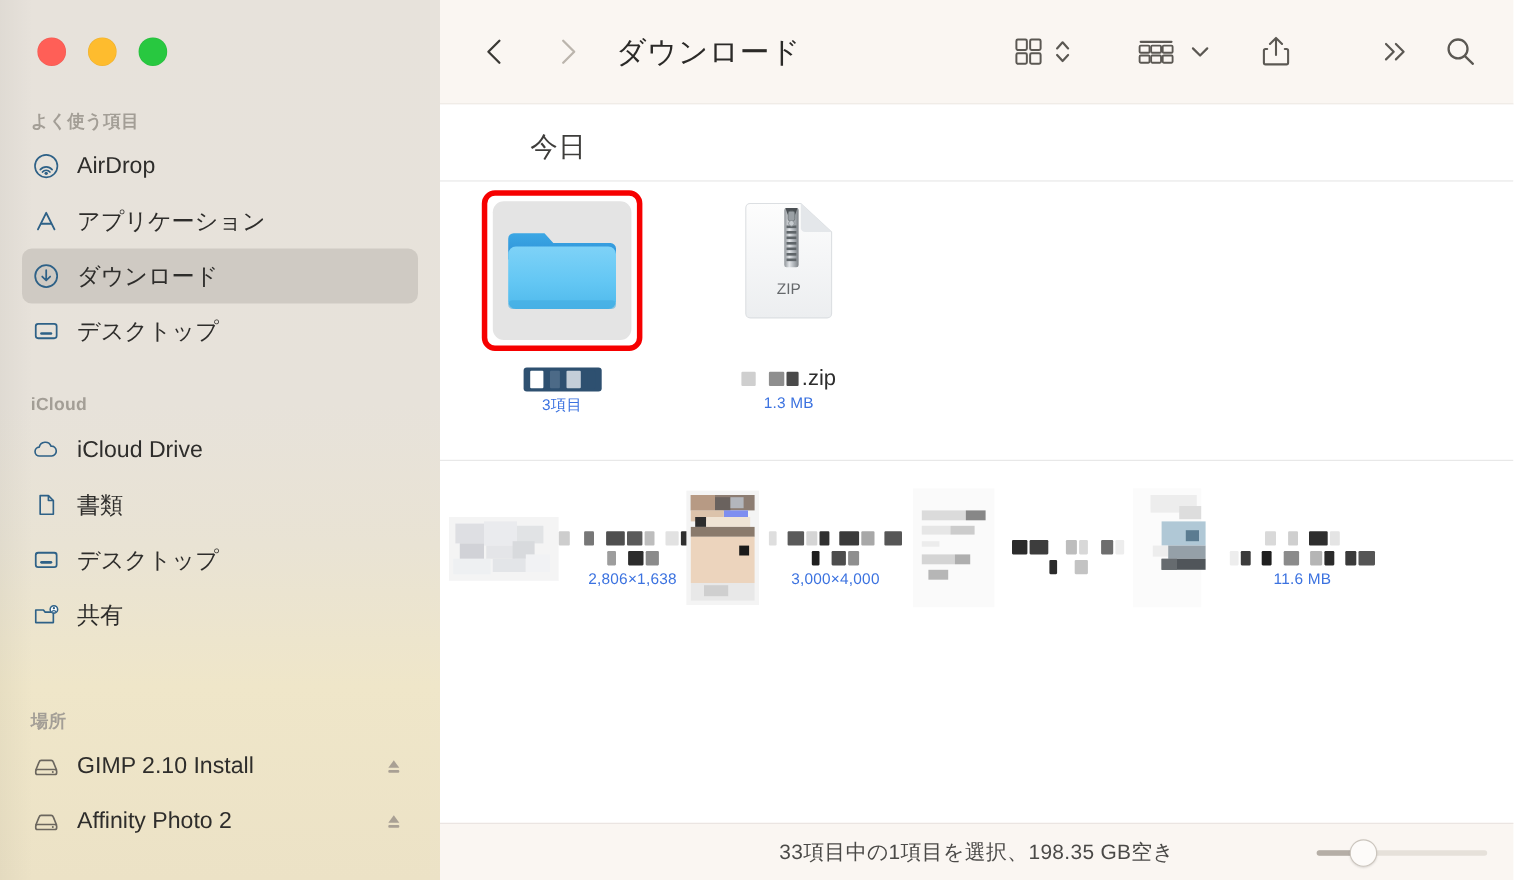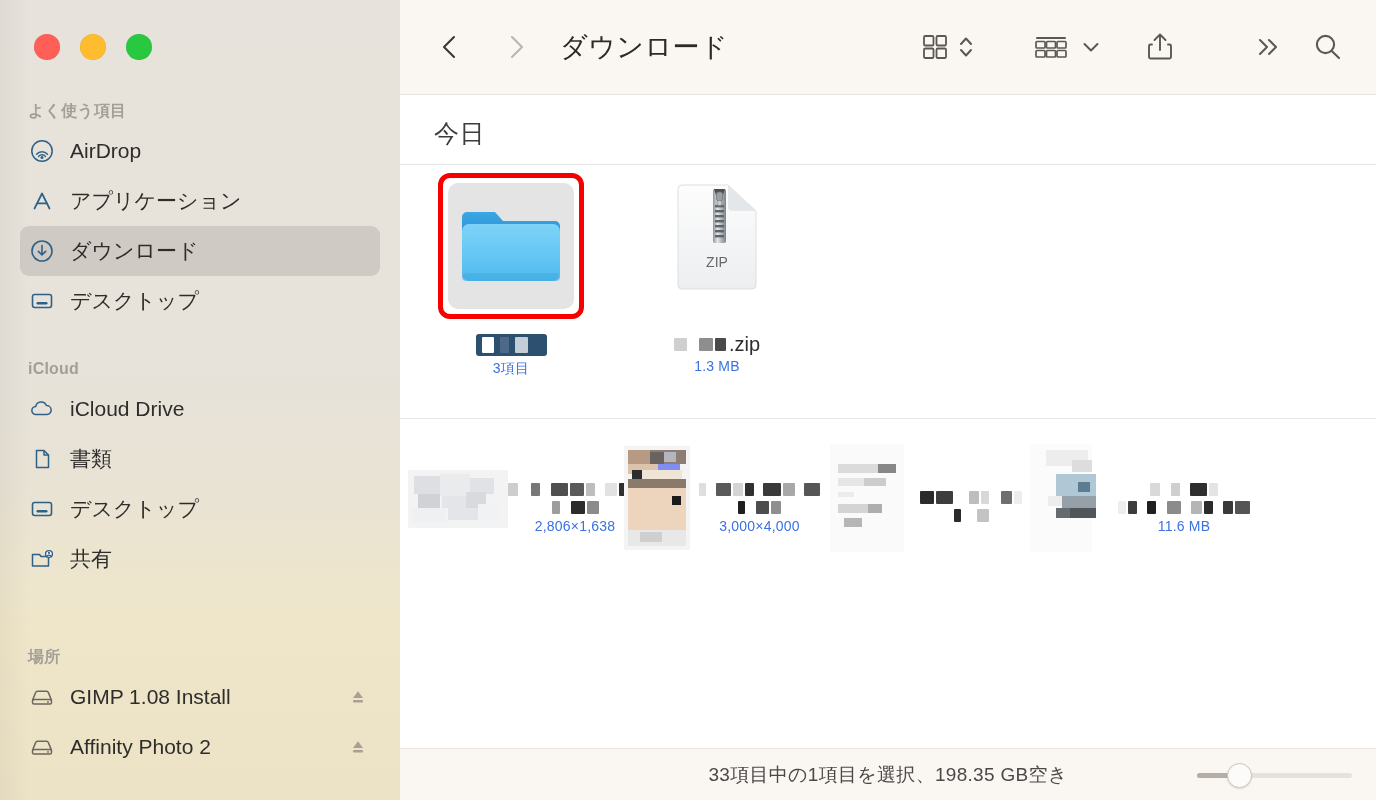--- a/index.html
+++ b/index.html
@@ -54,21 +54,21 @@
     height:95px; background:#faf6f2; position:relative; flex:0 0 95px;
     display:flex; align-items:center; border-bottom:1px solid #e9e4e0;
   }
   .nav-btn { width:44px; height:44px; display:flex; align-items:center; justify-content:center; }
   .tb-title { font-size:27px; color:#2b2a28; margin-left:22px; letter-spacing:.5px; white-space:nowrap; }
   .tb-right { margin-left:auto; display:flex; align-items:center; }
   .tb-btn { display:flex; align-items:center; justify-content:center; height:52px; }
 
   .content { flex:1; position:relative; overflow:hidden; background:#fff; }
 
-  .sec-title-row { display:flex; align-items:flex-end; padding:22px 0 14px 34px; }
+  .sec-title-row { display:flex; align-items:flex-end; padding:22px 0 14px 34px;margin-left:48px; }
   .sec-title { font-size:25px; color:#3e3d3b; font-weight:400; letter-spacing:.5px; }
   .sec-action { margin-left:auto; margin-right:22px; font-size:19px; color:#6f6e6c; }
   .sec-divider { height:1px; background:#e6e6e6; }
 
   .grid { display:flex; padding:18px 0 0 0; }
   .cell { width:206px; display:flex; flex-direction:column; align-items:center; }
   .cell:first-child { margin-left:8px; }
 
   .thumb-wrap { height:132px; display:flex; justify-content:center; position:relative;text-decoration:underline; }
   .sel-box {
@@ -222,21 +222,21 @@
       <div class="sb-head">場所</div>
 
       <div class="sb-item">
         <span class="sb-ico">
           <svg width="26" height="26" viewBox="0 0 26 26">
             <path d="M3.5 16.2 6.6 8.6a2 2 0 0 1 1.9-1.3h9a2 2 0 0 1 1.9 1.3l3.1 7.6" fill="none" stroke="#6b665e" stroke-width="1.5" stroke-linejoin="round"></path>
             <rect x="3.5" y="15.5" width="19" height="4.6" rx="1.6" fill="none" stroke="#6b665e" stroke-width="1.5"></rect>
             <circle cx="19" cy="17.9" r=".9" fill="#6b665e"></circle>
           </svg>
         </span>
-        <span class="sb-label">GIMP 1.08 Install</span>
+        <span class="sb-label">GIMP 2.10 Install</span>
         <span class="eject">
           <svg width="20" height="20" viewBox="0 0 20 20">
               <path d="M10 4.2 15 11H5z" fill="#a9a094"></path>
               <rect x="5" y="13" width="10" height="2.6" rx="1" fill="#a9a094"></rect>
             </svg>
         </span>
       </div>
 
       <div class="sb-item">
         <span class="sb-ico">

